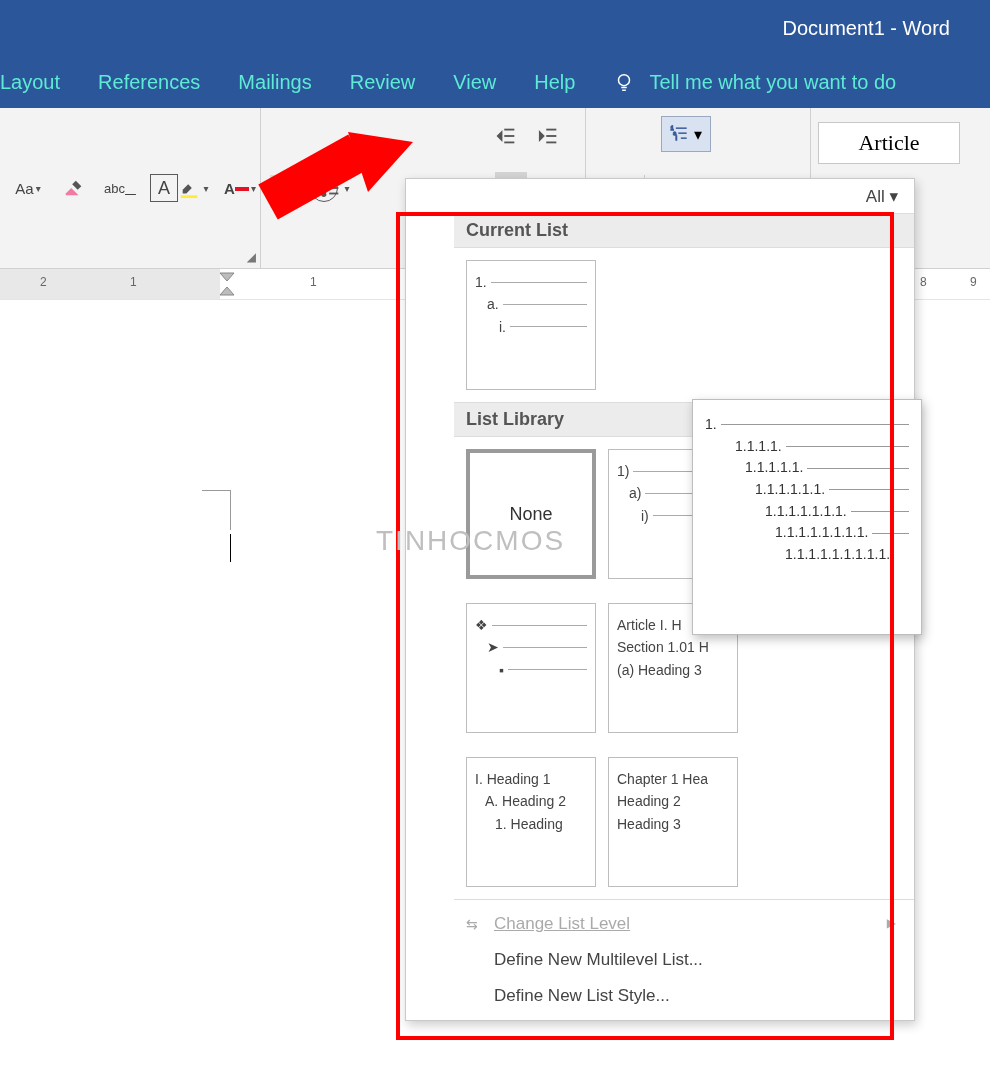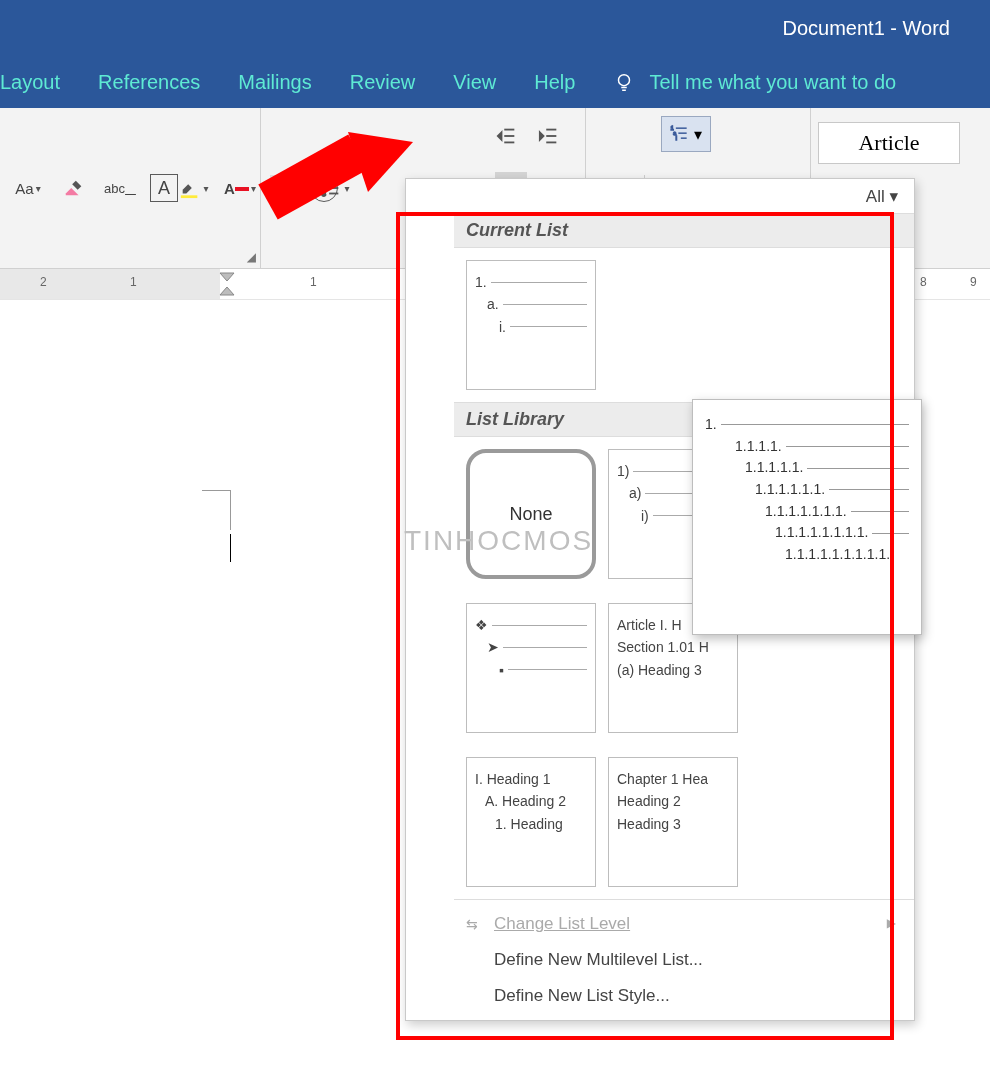--- a/index.html
+++ b/index.html
@@ -23,37 +23,37 @@
   .cursor-mark .h{width:28px;height:1px;background:#999;position:absolute;left:-28px;top:0;}
   .cursor-mark .v{width:1px;height:40px;background:#999;position:absolute;left:0;top:0;}
   .cursor-mark .blink{width:1px;height:28px;background:#000;position:absolute;left:0;top:44px;}
   
   .arrow{position:absolute;left:258px;top:132px;z-index:50;}
   .arrow svg{width:160px;height:90px;}
   
   .dd{position:absolute;left:405px;top:178px;width:460px;background:#fff;border:1px solid #c9c9c9;box-shadow:2px 4px 10px rgba(0,0,0,.2);z-index:40;padding-left:48px;}
   .redbox{position:absolute;left:396px;top:212px;width:490px;height:820px;border:4px solid #ff0000;z-index:60;pointer-events:none;}
   .dd .allbar{display:flex;justify-content:flex-end;align-items:center;height:34px;padding-right:16px;font-size:17px;color:#444;}
-  .dd .sect-h{background:#ececec;border-top:1px solid #ddd;border-bottom:1px solid #ddd;padding:6px 12px;font-weight:600;font-size:18px;color:#555;font-style:italic;}
+  .dd .sect-h{background:#ececec;border-top:1px solid #ddd;border-bottom:1px solid #ddd;padding:6px 12px;font-weight:600;font-size:18px;color:#555;}
   .dd .tile-row{display:flex;gap:12px;padding:12px 12px;}
   .tile{width:130px;height:130px;border:1px solid #bdbdbd;background:#fff;font-size:14px;color:#444;padding:10px 8px;box-sizing:border-box;overflow:hidden;line-height:1.6;}
   .tile.sel{border:4px solid #9a9a9a;}
-  .tile.center{display:flex;align-items:center;justify-content:center;font-size:18px;color:#333;border-radius:20px;}
+  .tile.center{display:flex;align-items:center;justify-content:center;font-size:18px;color:#333;}
   .tile .ln{white-space:nowrap;display:flex;align-items:center;gap:4px;}
   .tile .bar{flex:1;height:1px;background:#aaa;}
   .dd .footer{border-top:1px solid #ddd;padding:6px 0;}
   .dd .fitem{padding:8px 16px 8px 40px;font-size:17px;color:#444;position:relative;}
   .dd .fitem.disabled{color:#aaa;text-decoration:underline;}
   .dd .fitem .arr{position:absolute;right:18px;top:10px;color:#aaa;font-size:12px;}
   .dd .fitem .ic{position:absolute;left:12px;top:10px;color:#aaa;font-size:14px;}
   
   .preview{position:absolute;right:-8px;top:220px;width:230px;height:236px;background:#fff;border:1px solid #bdbdbd;box-shadow:2px 4px 10px rgba(0,0,0,.25);z-index:70;padding:14px 12px;box-sizing:border-box;font-size:14px;color:#333;line-height:1.55;}
   .preview .ln{white-space:nowrap;display:flex;align-items:center;gap:4px;}
   .preview .bar{flex:1;height:1px;background:#999;}
-  .watermark{position:absolute;left:404px;top:525px;font-size:28px;color:#bfbfbf;letter-spacing:2px;z-index:80;pointer-events:none;}
+  .watermark{position:absolute;left:376px;top:525px;font-size:28px;color:#bfbfbf;letter-spacing:2px;z-index:80;pointer-events:none;}
   .style-normal{position:absolute;right:30px;top:14px;width:140px;height:40px;border:1px solid #c8c8c8;background:#fff;font-family:'Times New Roman',serif;font-size:22px;display:flex;align-items:center;justify-content:center;}
   .ml-btn{position:absolute;left:400px;top:8px;width:48px;height:34px;border:1px solid #9aa8c0;background:#d9e2f0;display:flex;align-items:center;justify-content:center;}
   .bulb{width:22px;height:22px;}
 </style>
 </head>
 <body>
 
 <div class="titlebar">
   <span>Document1  -  Word</span>
 </div>

